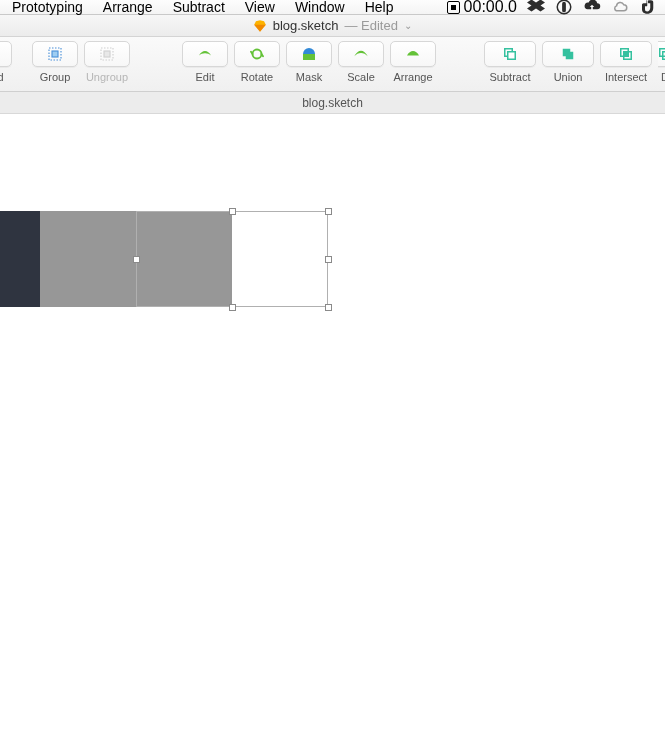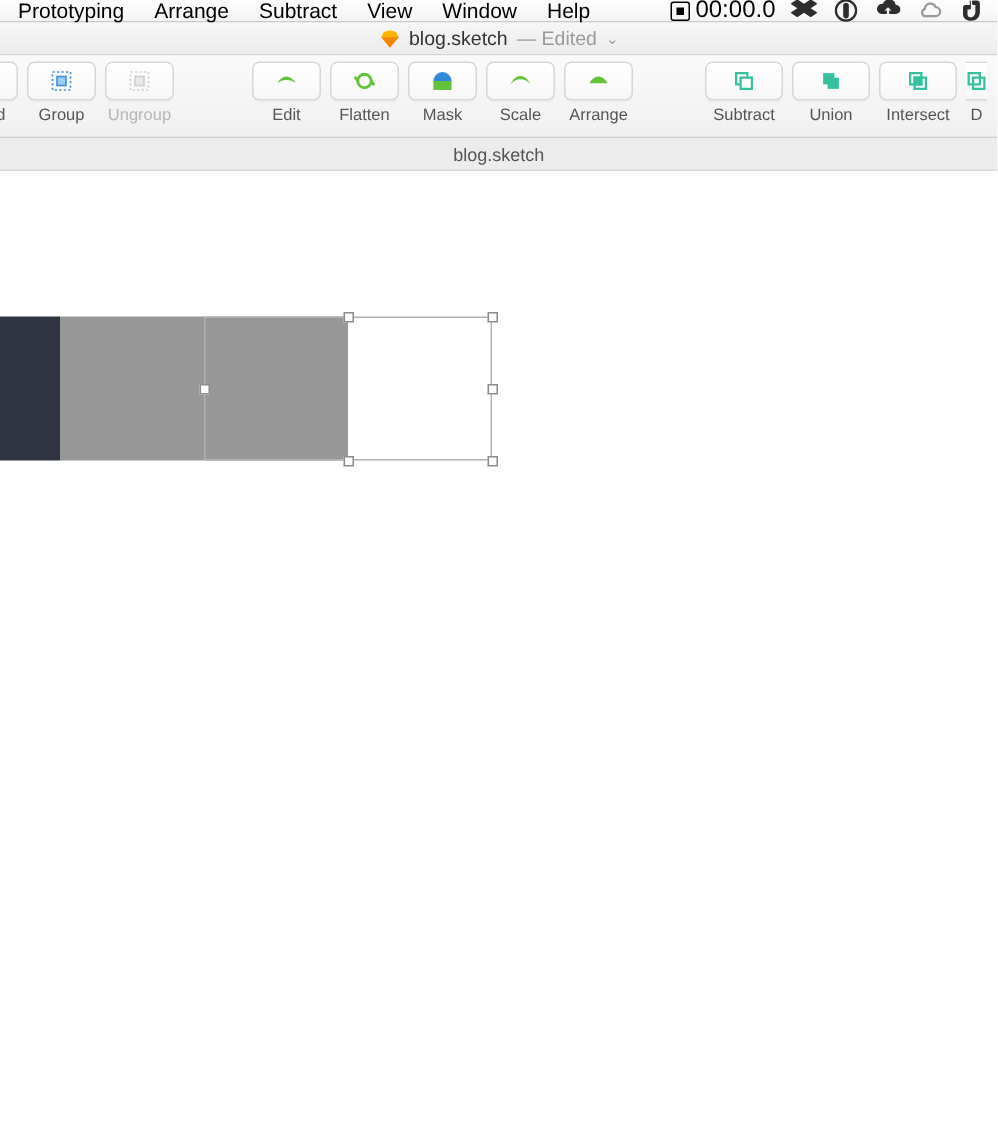--- a/index.html
+++ b/index.html
@@ -106,21 +106,21 @@
   <span class="doc-status">— Edited</span>
   <span class="chev">⌄</span>
 </div>
 
 <div class="toolbar">
  <div class="toolbar-inner">
   <div class="tb-item partial-left">
     <div class="tb-btn"></div>
     <div class="tb-label">kward</div>
   </div>
-  <div class="tb-group" style="margin-left:6px">
+  <div class="tb-group" style="margin-left:20px">
     <div class="tb-item">
       <div class="tb-btn">
             <svg viewBox="0 0 24 24" fill="none" stroke="#4a90d9" stroke-width="1.5">
               <rect x="4" y="4" width="16" height="16" stroke-dasharray="2 2"></rect>
               <rect x="8" y="8" width="8" height="8" fill="#9ecdf2"></rect>
             </svg>
           </div>
       <div class="tb-label">Group</div>
     </div>
     <div class="tb-item">
@@ -145,21 +145,21 @@
           </div>
       <div class="tb-label">Edit</div>
     </div>
     <div class="tb-item">
       <div class="tb-btn">
             <svg viewBox="0 0 24 24" fill="none" stroke="#64c238" stroke-width="2.5">
               <path d="M6 12a6 6 0 1012 0 6 6 0 00-12 0"></path>
               <path d="M6 12l-2-3M18 12l2 3" stroke-linecap="round"></path>
             </svg>
           </div>
-      <div class="tb-label">Flatten</div>
+      <div class="tb-label">Rotate</div>
     </div>
     <div class="tb-item">
       <div class="tb-btn">
             <svg viewBox="0 0 24 24">
               <circle cx="12" cy="12" r="8" fill="#3289d8"></circle>
               <rect x="4" y="12" width="16" height="8" fill="#64c238"></rect>
             </svg>
           </div>
       <div class="tb-label">Mask</div>
     </div>

